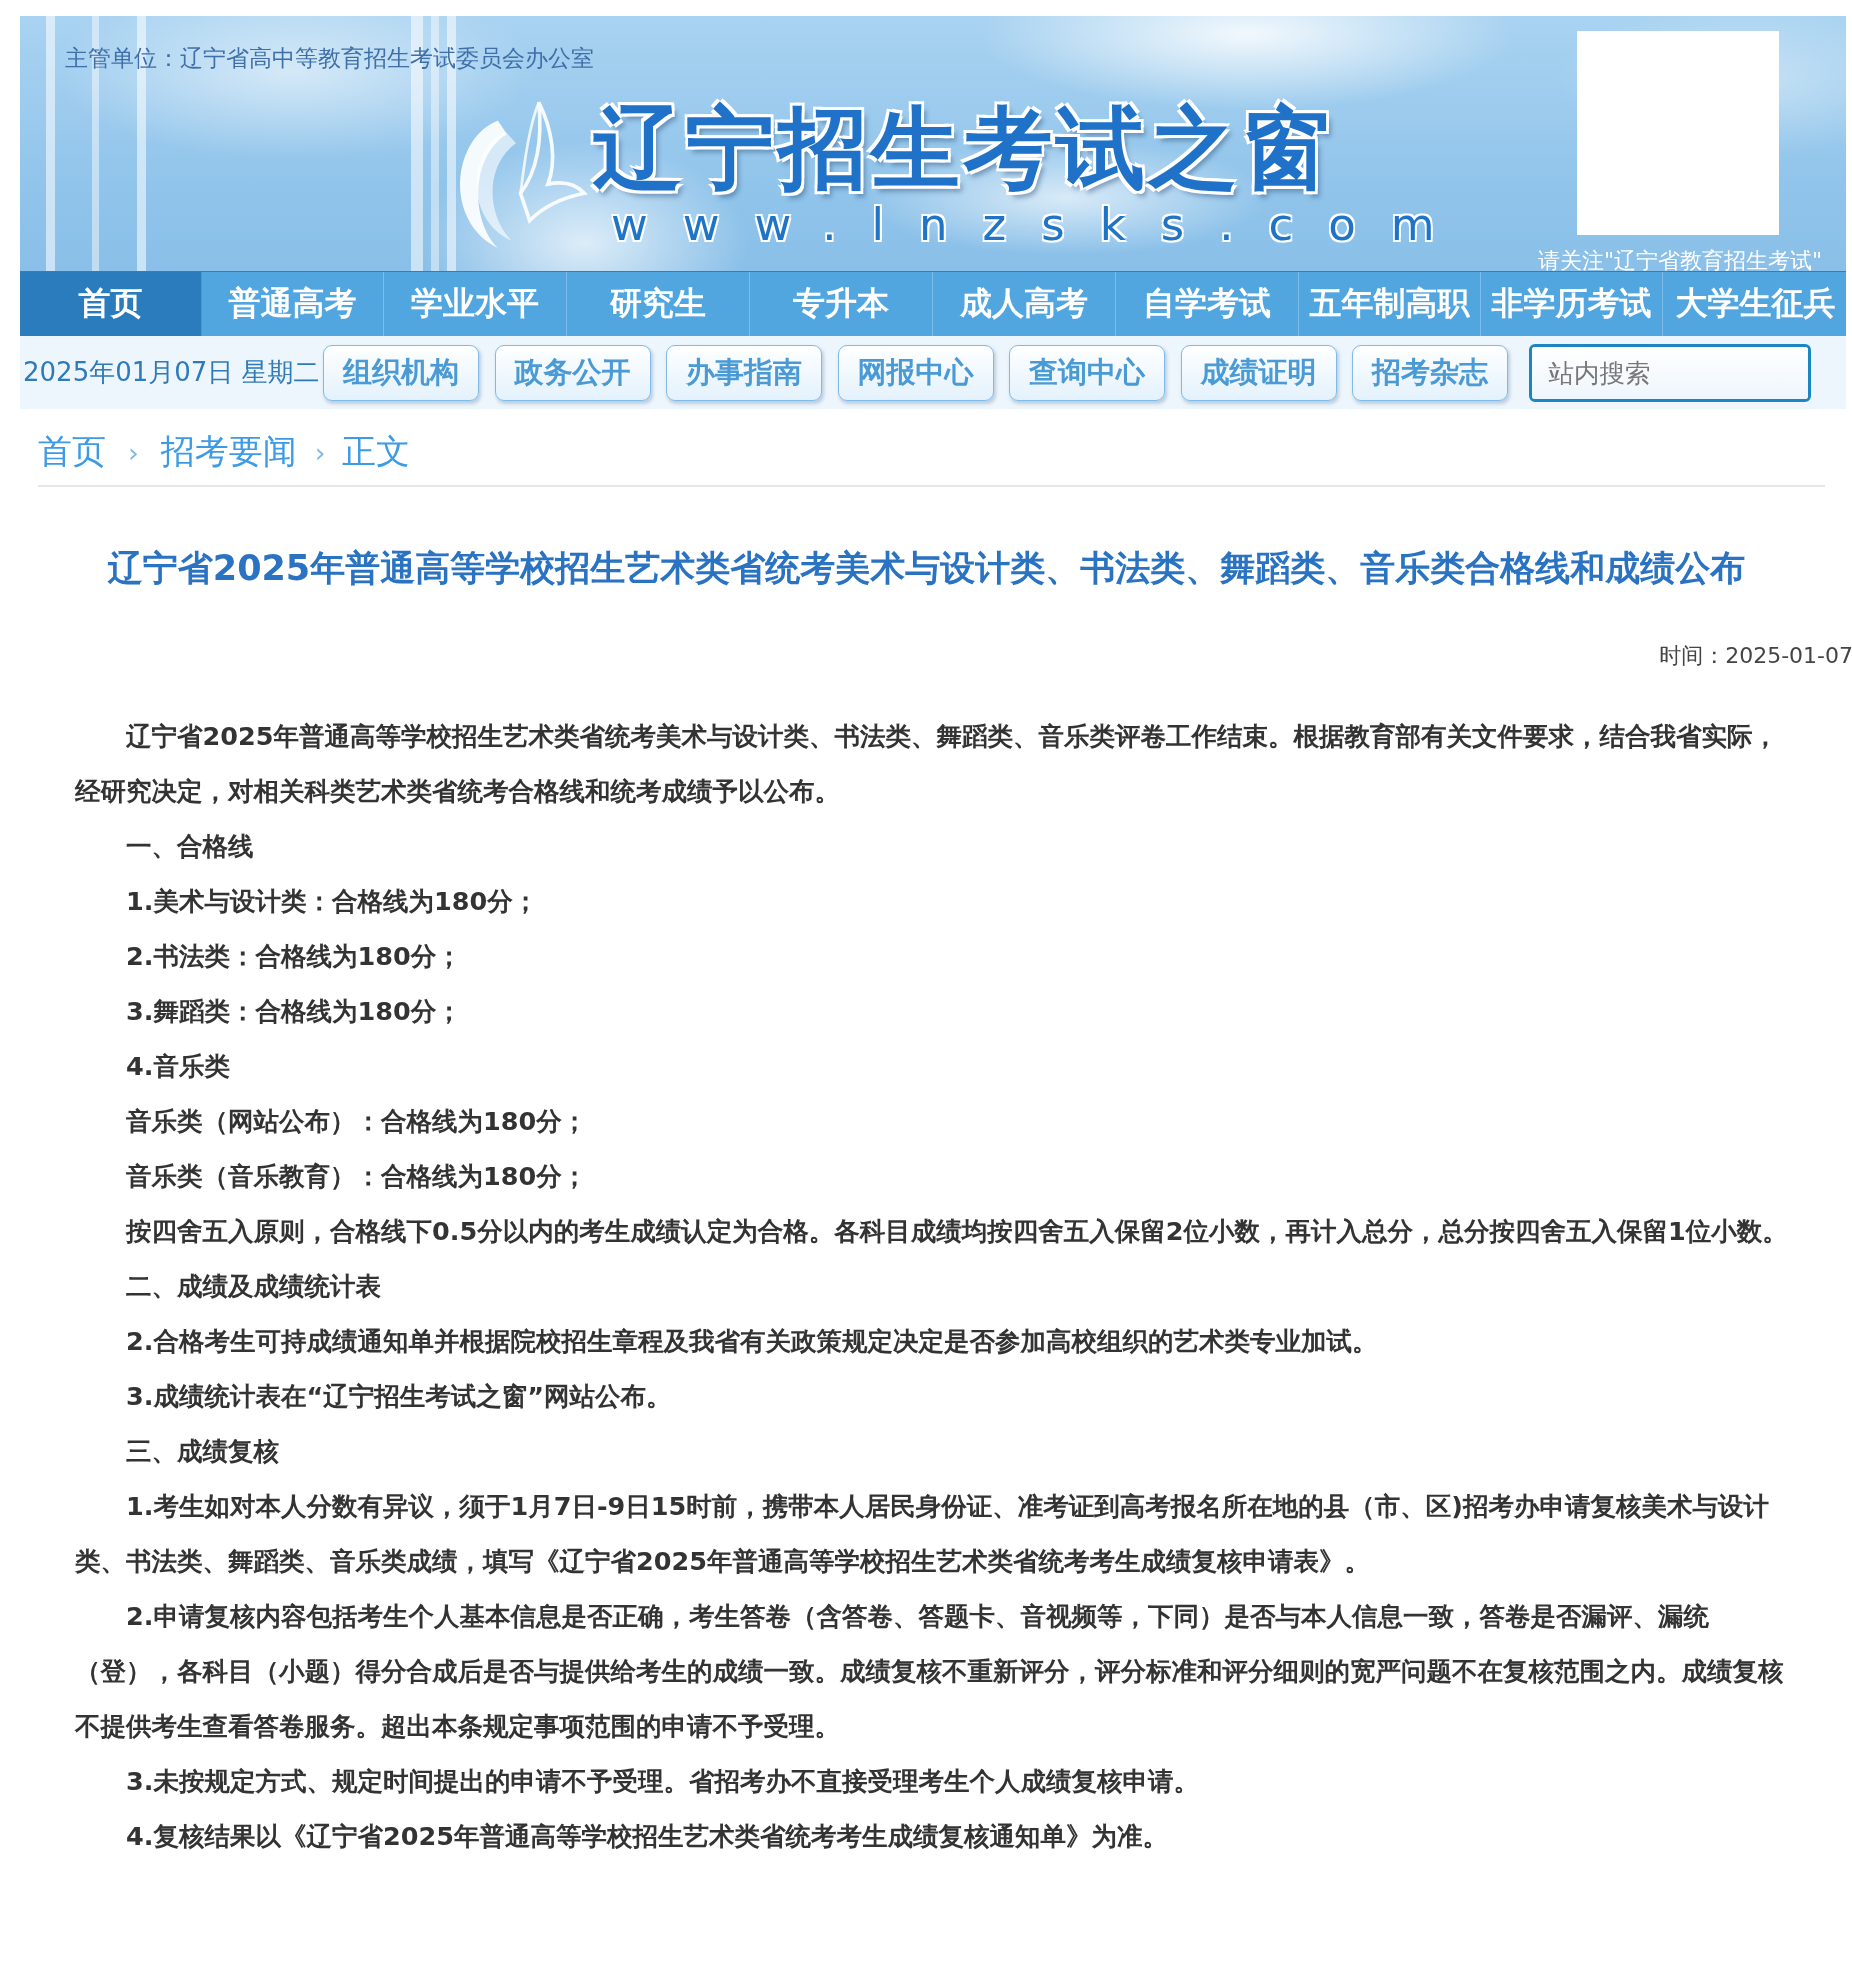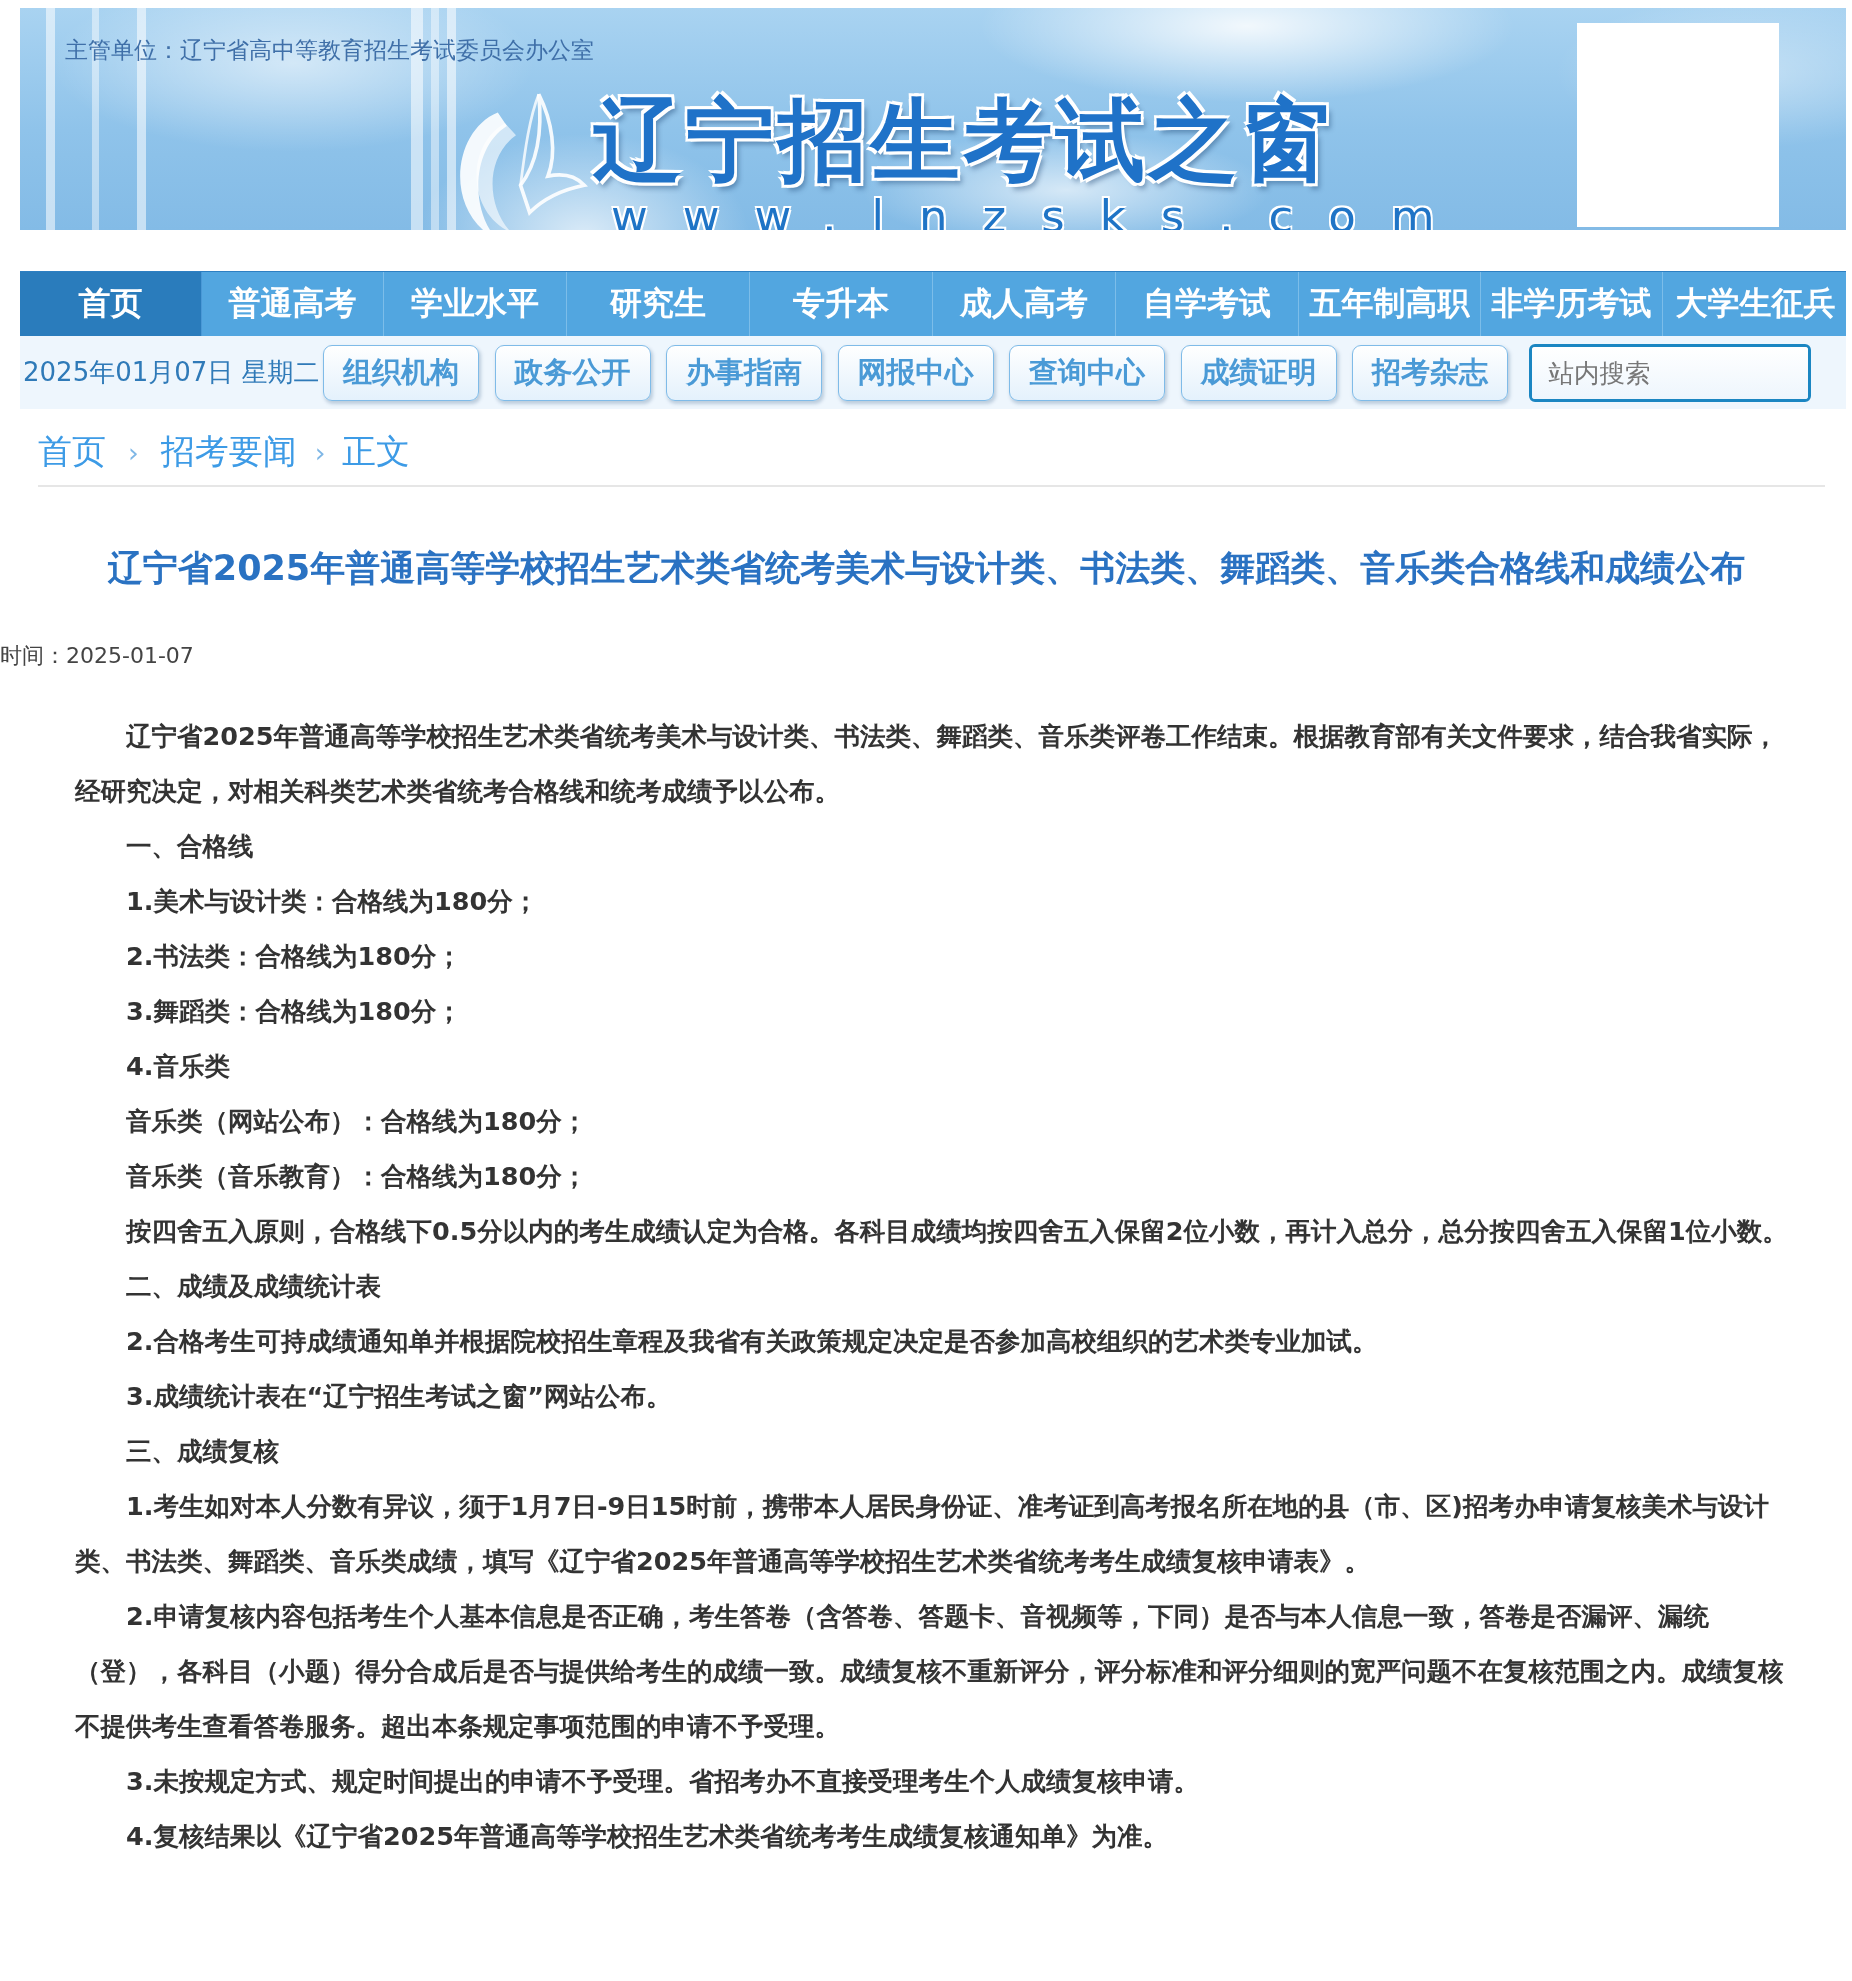--- a/index.html
+++ b/index.html
@@ -1,21 +1,21 @@
 <!DOCTYPE html>
 <html style="font-size:14.5px"><head>
 <meta charset="utf-8">
 <style>
   * { box-sizing: border-box; margin: 0; padding: 0; }
   html, body { width: 1853px; height: 1982px; background: #ffffff; overflow: hidden; }
   body { font-family: "DejaVu Sans", "Liberation Sans", sans-serif; color: #333; position: relative; }
 
   
   .banner {
-    position: absolute; left: 20px; top: 8px; width: 1826px; height: 222px;
+    position: absolute; left: 20px; top: 16px; width: 1826px; height: 336px;
     background:
       radial-gradient(ellipse 382px 109px at 1227px 18px, rgba(255,255,255,0.85), rgba(255,255,255,0) 70%),
       radial-gradient(ellipse 291px 82px at 1046px 182px, rgba(255,255,255,0.65), rgba(255,255,255,0) 70%),
       radial-gradient(ellipse 236px 145px at 564px 227px, rgba(255,255,255,0.7), rgba(255,255,255,0) 70%),
       radial-gradient(ellipse 345px 127px at 273px 55px, rgba(255,255,255,0.55), rgba(255,255,255,0) 70%),
       radial-gradient(ellipse 273px 109px at 1727px 64px, rgba(255,255,255,0.4), rgba(255,255,255,0) 70%),
       linear-gradient(180deg, #a9d3f1 0%, #8fc3ea 55%, #83bbe6 100%);
     overflow: hidden;
   }
   .win-frame {
@@ -92,21 +92,21 @@
   .crumb-sep { color: #7fb7e6; font-size: 27px; margin: 0 22px; }
   .crumb-sep.tight { margin: 0 16.4px 0 18px; }
   .divider { position: absolute; left: 38px; top: 485px; width: 1787px; height: 1.8px; background: #e6e6e6; }
 
   
   .article-title {
     position: absolute; left: 0; top: 545px; width: 1853px; text-align: center;
     font-size: 35px; font-weight: bold; color: #2a72c2; letter-spacing: 0px;
   }
   .article-time {
-    position: absolute; left: 0; top: 641px; width: 1853px; text-align: left;
+    position: absolute; left: 0; top: 641px; width: 1853px; text-align: right;
     font-size: 22px; color: #444;
   }
   .article-body {
     position: absolute; left: 75px; top: 709px; width: 1727px;
     font-size: 25.5px; line-height: 55px; color: #333;
   }
   .article-body p { margin: 0; }
   .indent { text-indent: 51px; font-weight: bold; }
   .sec-head { text-indent: 51px; font-weight: bold; color: #333; }
 </style>

